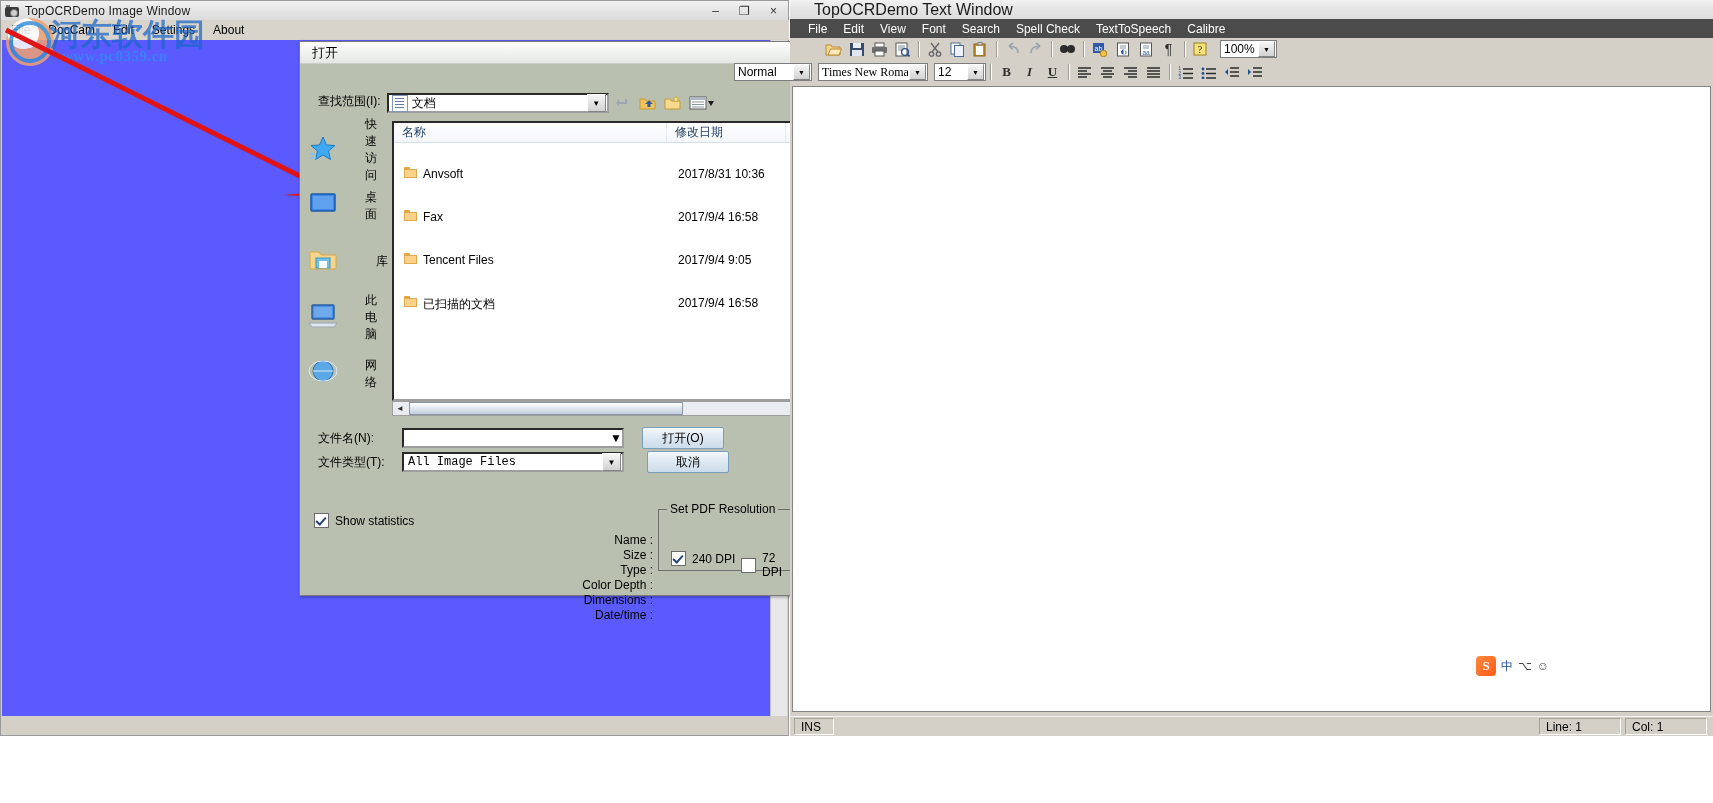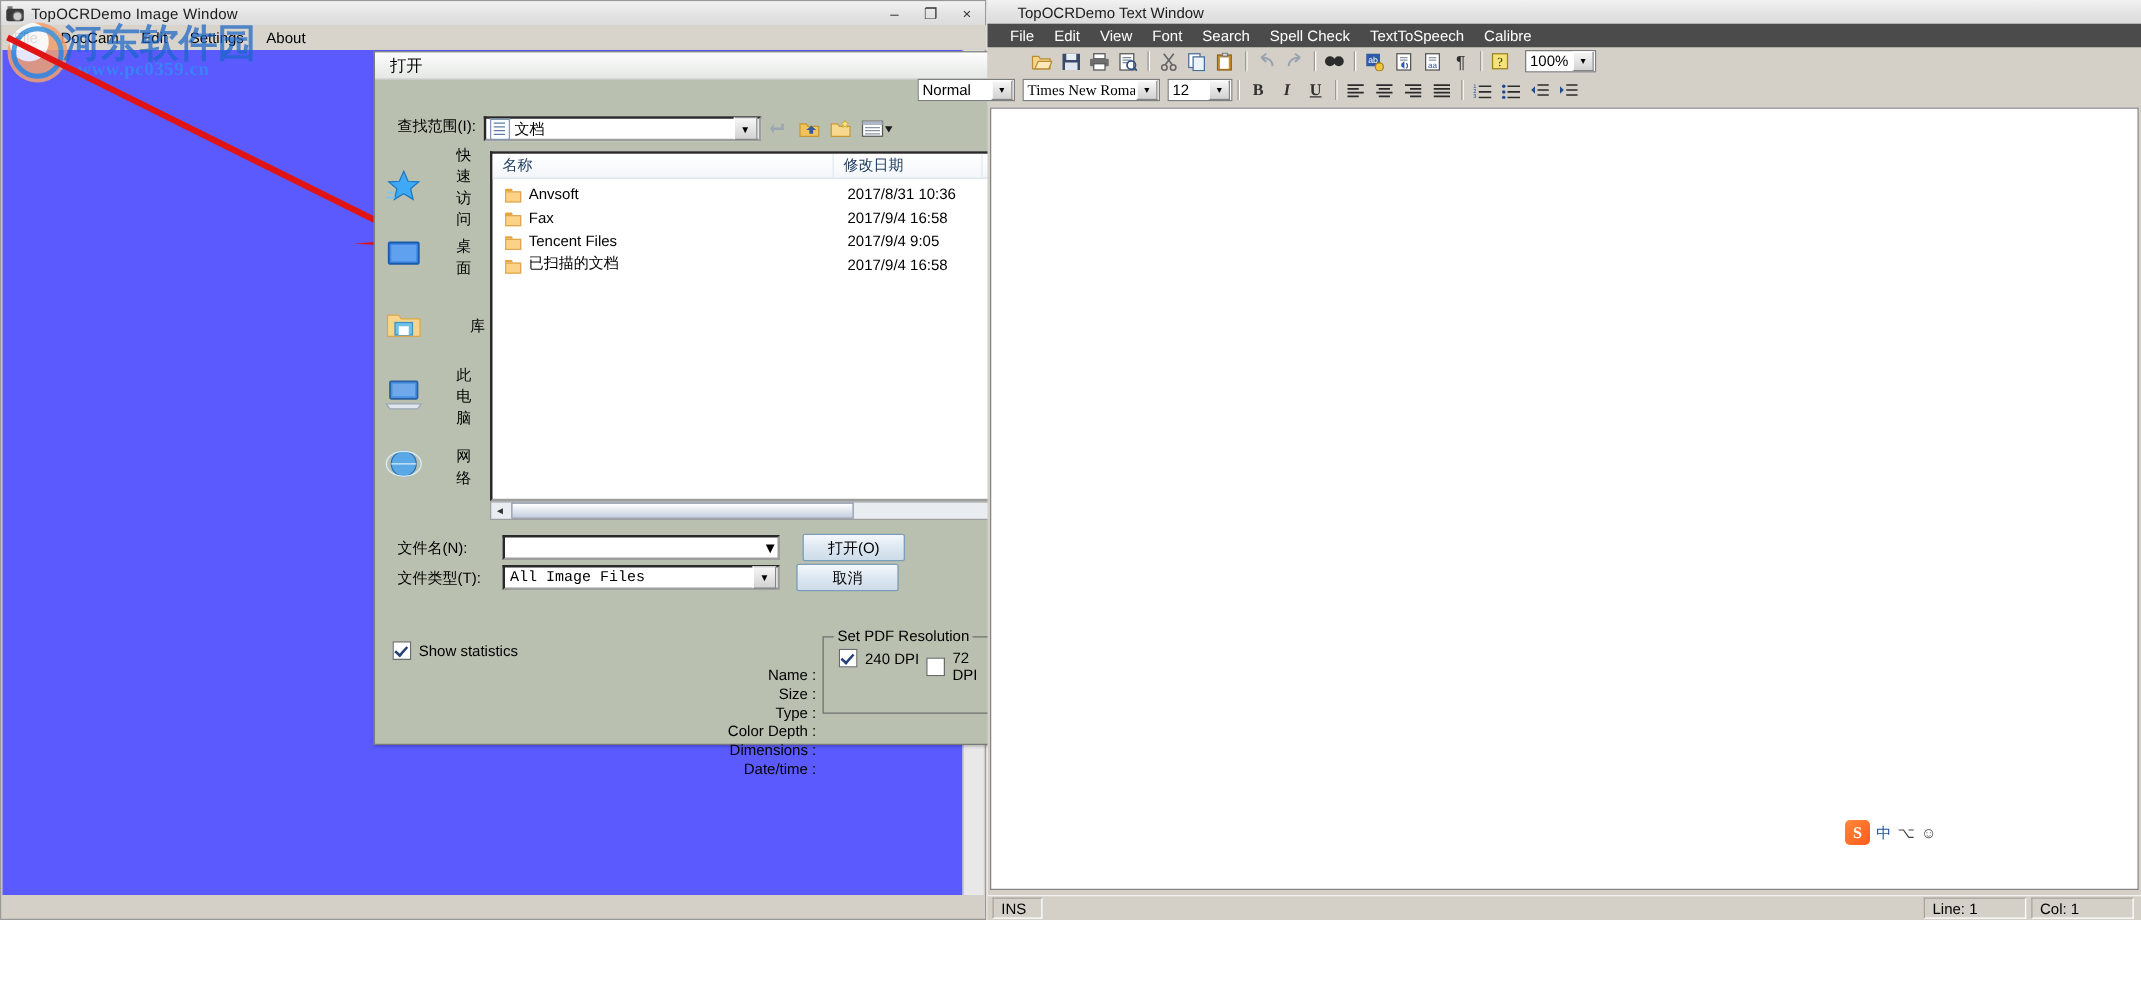--- a/index.html
+++ b/index.html
@@ -75,21 +75,21 @@
   #places{position:absolute;left:7px;top:58px;width:81px;height:282px;background:#b9c0b0;}
   .place{width:81px;height:56px;display:flex;flex-direction:row;align-items:center;justify-content:space-between;gap:26px;}
   .place .pl{font-size:12px;color:#000;margin-top:1px;}
   .pico{width:32px;height:30px;position:relative;}
 
   
   #flist{position:absolute;left:92px;top:58px;width:406px;height:280px;background:#fff;
      border:2px inset #9e9e9e;border-top-color:#7d7d7d;border-left-color:#7d7d7d;box-sizing:border-box;overflow:hidden;}
   #fhead{height:19px;background:linear-gradient(to bottom,#ffffff,#f3f6fa);border-bottom:1px solid #d6e0ea;display:flex;}
   #fhead .hc{font-size:12px;color:#1b3a5c;padding-left:8px;line-height:19px;border-right:1px solid #e2e9f0;box-sizing:border-box;}
-  .frow{height:19px;display:flex;align-items:flex-end;}
+  .frow{height:19px;display:flex;align-items:flex-start;margin-top:24px;}
   .fldicon{width:13px;height:11px;margin-left:10px;margin-right:6px;position:relative;flex:0 0 auto;}
   .fldicon .tab{position:absolute;left:0;top:0;width:6px;height:2px;background:#e8a33d;border-radius:1px 1px 0 0;}
   .fldicon .bd{position:absolute;left:0;top:2px;width:13px;height:9px;background:#fcd28a;border:1px solid #e0a84e;box-sizing:border-box;}
   .fname{font-size:12px;color:#000;width:255px;overflow:hidden;white-space:nowrap;}
   .fdate{font-size:12px;color:#000;white-space:nowrap;}
   #fhscroll{position:absolute;left:92px;top:338px;width:406px;height:15px;background:#e9ecf0;
      border:1px solid #9e9e9e;box-sizing:border-box;display:flex;align-items:center;}
   .hsarrow{width:14px;height:13px;display:flex;align-items:center;justify-content:center;font-size:8px;color:#333;}
   #hsthumb{height:11px;background:linear-gradient(to bottom,#ffffff,#c3cede);border:1px solid #8a95a5;margin-left:2px;}
 
@@ -106,29 +106,29 @@
   .cbx.on::after{content:"";position:absolute;left:3px;top:1px;width:4px;height:8px;border:solid #24417a;
      border-width:0 2px 2px 0;transform:rotate(42deg);}
   #showstats .sl{margin-left:6px;font-size:12px;}
   #stats{position:absolute;left:14px;top:470px;width:340px;}
   .statline{height:15px;display:flex;}
   .statline .k{width:350px;text-align:right;font-size:12px;padding-right:1px;}
 
   #pdfgroup{position:absolute;left:358px;top:446px;width:137px;height:62px;
      border:1px solid #6f6f6f;box-sizing:border-box;}
   #pdfgroup .gl{position:absolute;left:8px;top:-8px;background:#b9c0b0;padding:0 3px;font-size:12px;}
-  #pdfgroup .opt{position:absolute;top:9px;display:flex;align-items:center;}
+  #pdfgroup .opt{position:absolute;top:41px;display:flex;align-items:center;}
   #pdfgroup .opt .ol{margin-left:6px;font-size:12px;}
 
   
   #right-window{left:790px;top:0;width:923px;height:736px;background:#d4d0c8;box-sizing:border-box;}
   #r-title{position:absolute;left:0;top:0;right:0;height:19px;
      background:linear-gradient(to bottom,#f2f2f2,#e3e3e3 55%,#dcdcdc);border-bottom:1px solid #c8c8c8;
      display:flex;align-items:center;}
-  #r-title .tt{font-size:12px;color:#1b1b1b;margin-left:24px;}
+  #r-title .tt{font-size:16px;color:#1b1b1b;margin-left:24px;}
   #r-menu{position:absolute;left:0;top:19px;right:0;height:19px;background:#4b4b4b;display:flex;align-items:center;}
   #r-menu .mi{padding:1px 8px;font-size:12px;color:#fff;}
   #r-tb1{position:absolute;left:0;top:38px;right:0;height:22px;background:#d4d0c8;display:flex;align-items:center;}
   #r-tb2{position:absolute;left:0;top:60px;right:0;height:24px;background:#d4d0c8;display:flex;align-items:center;}
   .tbbtn{width:21px;height:20px;margin:0 1px;display:flex;align-items:center;justify-content:center;
      font-size:12px;color:#2f2f2f;}
   .tbsep{width:1px;height:16px;background:#9d9a94;margin:0 4px;box-shadow:1px 0 0 #fff;}
   .tcombo{height:18px;background:#fff;border:1px solid #7d7d7d;display:flex;align-items:center;box-sizing:border-box;}
   .tcombo .tv{flex:1;padding-left:3px;font-size:12px;white-space:nowrap;overflow:hidden;}
   .tcombo .ta{width:15px;height:14px;margin:1px;background:linear-gradient(#f6f6f6,#d2d2d2);
@@ -339,21 +339,21 @@
       </span>
       <span class="dbtn" style="margin-left:18px">打开(O)</span>
     </div>
 
     <div class="ft-row">
       <span class="lbl" style="width:76px">文件类型(T):</span>
       <span class="combo" style="width:222px;margin-left:8px;">
         <span class="val" style="font-family:'Liberation Mono','DejaVu Sans Mono',monospace">All Image Files</span>
         <span class="arrow">▼</span>
       </span>
-      <span class="dbtn" style="margin-left:13px">取消</span>
+      <span class="dbtn" style="margin-left:23px">取消</span>
     </div>
 
     <div id="showstats">
       <span class="cbx on"></span>
       <span class="sl">Show statistics</span>
     </div>
 
     <div id="stats">
       <div class="statline">
           <span class="k">Name :</span>

